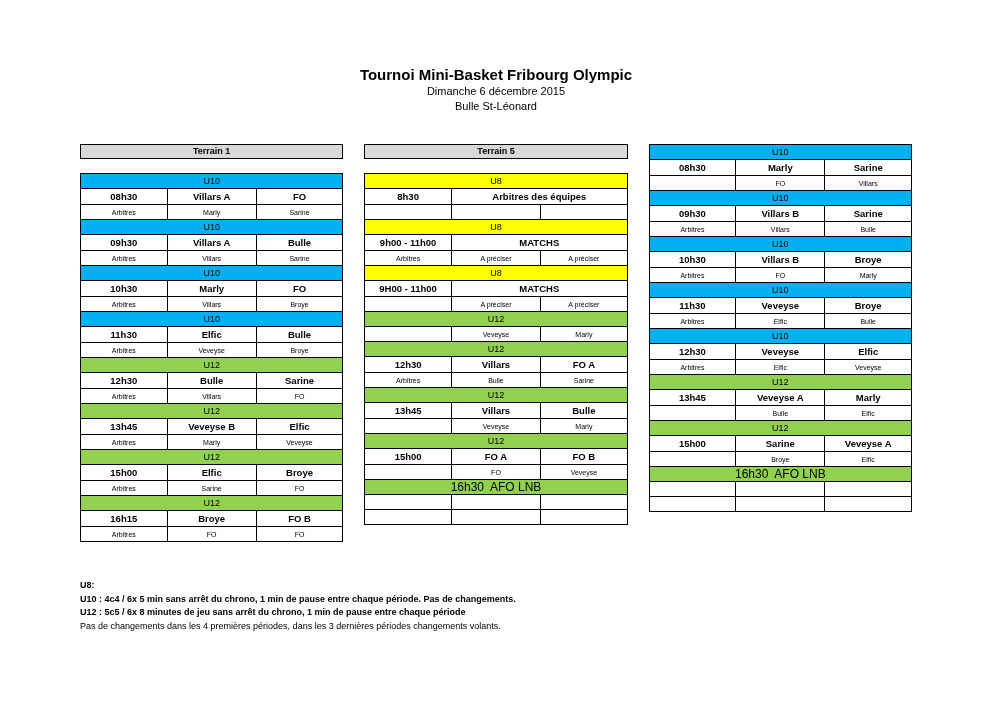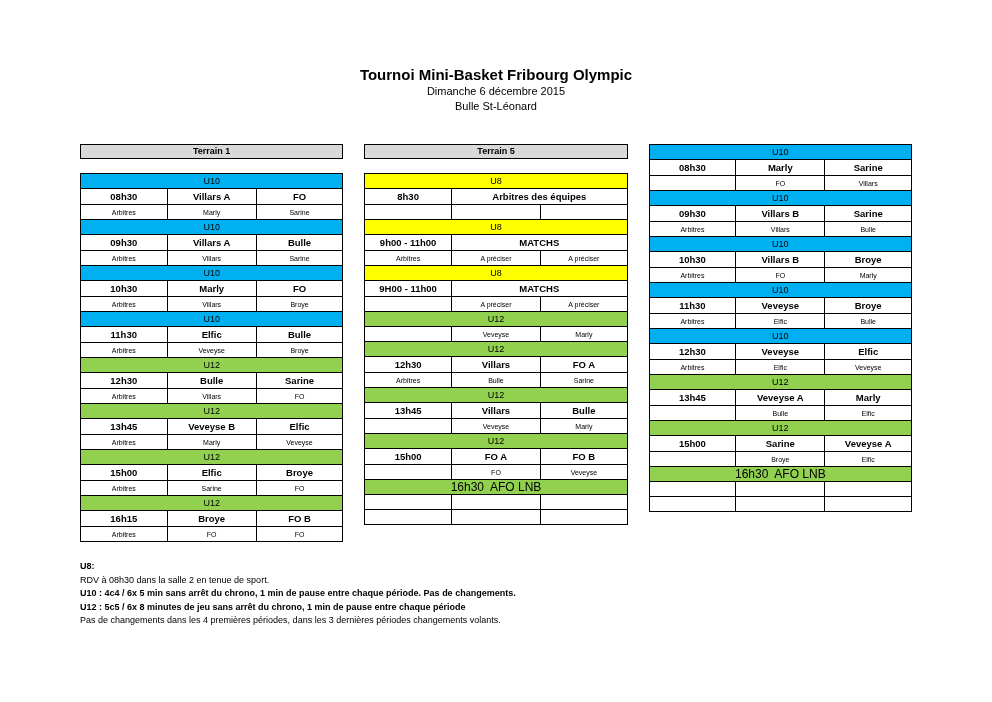--- a/index.html
+++ b/index.html
@@ -26,21 +26,21 @@
   table.sched td{
     border:1px solid #000;text-align:center;padding:0;
     overflow:hidden;white-space:nowrap;vertical-align:middle;
   }
   tr.cat-row td{height:14px;font-size:9px;font-weight:normal;}
   tr.game-row td{height:15px;font-size:9.5px;font-weight:bold;}
   tr.arb-row td{height:14px;font-size:7px;}
   tr.full-row td{height:14px;font-size:12px;font-weight:normal;white-space:pre;}
   tr.empty-row td{height:14px;}
 
-  .notes{margin:18px 80px 0 80px;font-size:9px;line-height:13.5px;}
+  .notes{margin:37px 80px 0 80px;font-size:9px;line-height:13.5px;}
   .note-line{white-space:nowrap;}
   .note-line.bold{font-weight:bold;}
 </style>
 </head>
 <body>
 
 <div class="page">
 
   <div class="title-block">
     <div class="doc-title">Tournoi Mini-Basket Fribourg Olympic</div>
@@ -389,19 +389,18 @@
               <td></td>
             </tr>
           </tbody>
       </table>
     </section>
 
   </div>
 
   <div class="notes">
       <div class="note-line bold">U8:</div>
-      <div class="note-line">RDV à 08h30 dans la salle 2 en tenue de sport.</div>
       <div class="note-line bold">U10 : 4c4 / 6x 5 min sans arrêt du chrono, 1 min de pause entre chaque période. Pas de changements.</div>
       <div class="note-line bold">U12 : 5c5 / 6x 8 minutes de jeu sans arrêt du chrono, 1 min de pause entre chaque période</div>
       <div class="note-line">Pas de changements dans les 4 premières périodes, dans les 3 dernières périodes changements volants.</div>
     </div>
 
 </div>
 
 </body></html>

